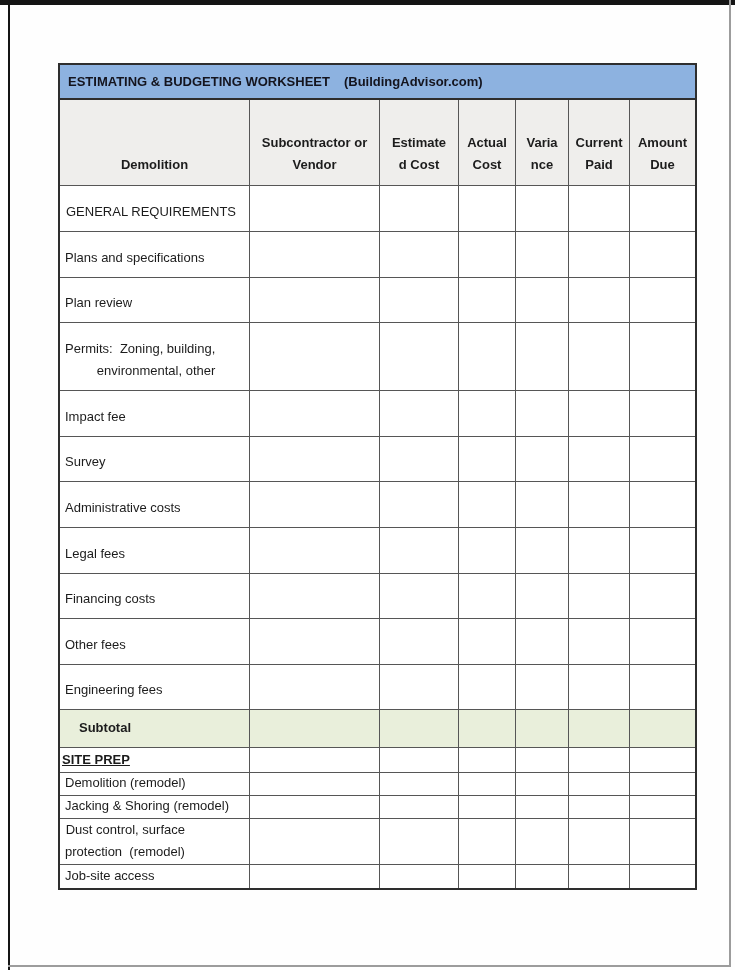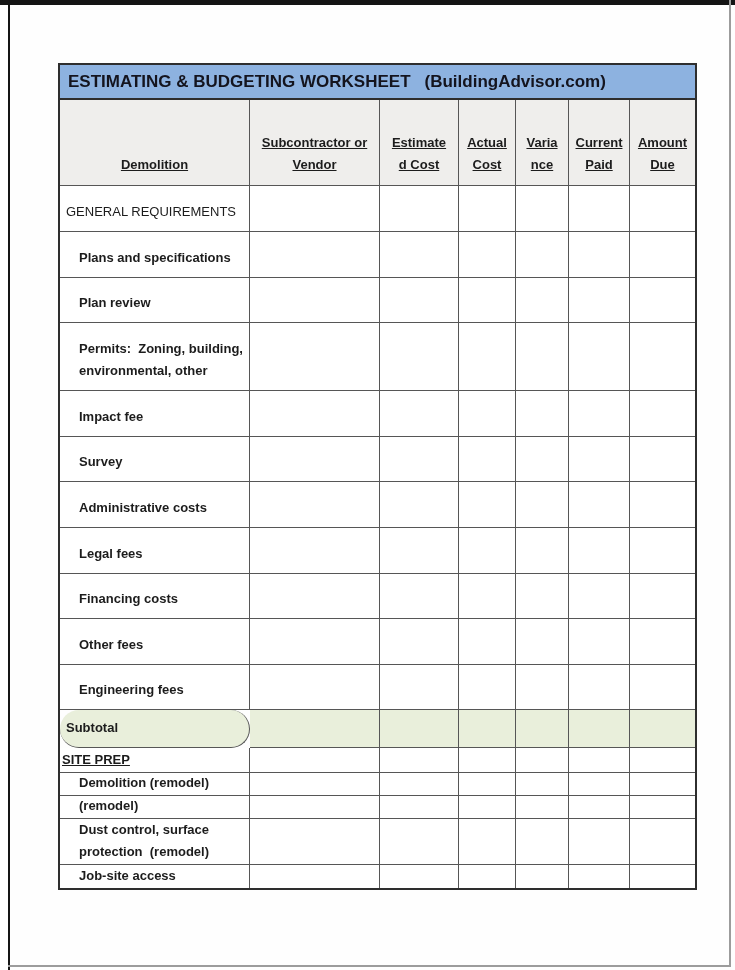--- a/index.html
+++ b/index.html
@@ -22,21 +22,21 @@
 
   .worksheet { position: absolute; left: 58px; top: 63px; width: 639px; }
 
   .title-bar {
     height: 37px;
     background: #8db2e0;
     border: 2px solid #2e2e2e;
     display: flex;
     align-items: center;
     padding-left: 8px;
-    font-size: 17px;
+    font-size: 13px;
     font-weight: bold;
     color: #14141e;
     white-space: pre;
   }
   .title-bar .source { margin-left: 14px; }
 
   .ws-table {
     border: 2px solid #2e2e2e;
     border-top: none;
     width: 639px;
@@ -47,47 +47,46 @@
   .cell {
     border-right: 1px solid #565656;
     border-bottom: 1px solid #565656;
     display: flex;
     align-items: flex-end;
     overflow: hidden;
     white-space: pre-wrap;
     font-size: 13px;
     line-height: 22px;
   }
-  .c0 { width: 190px; }
+  .c0 { width: 190px; text-align: right; }
   .c1 { width: 130px; }
   .c2 { width: 79px; }
   .c3 { width: 57px; }
   .c4 { width: 53px; }
   .c5 { width: 61px; }
   .c6 { flex: 1; border-right: none; }
 
   .header-row { height: 86px; }
   .header-row .cell {
     background: #efeeec;
     font-weight: bold;
     justify-content: center;
     text-align: center;
     padding-bottom: 9px;
-    text-decoration: underline;
   }
 
   .body .row .cell { background: #ffffff; }
   .body .row:last-child .cell { border-bottom: none; }
 
   .tall .cell  { padding-bottom: 8px; }
   .short .cell { padding-bottom: 1px; }
 
   .lbl-section      { padding-left: 6px; }
-  .lbl-item         { padding-left: 19px; font-weight: bold; }
-  .lbl-subtotal     { padding-left: 6px; font-weight: bold; border-radius: 19px; }
+  .lbl-item         { padding-left: 5px; }
+  .lbl-subtotal     { padding-left: 19px; font-weight: bold; }
   .lbl-section-bold { padding-left: 2px; font-weight: bold; text-decoration: underline; }
 
   .subtotal-row .cell { background: #e9efdb !important; }
 </style>
 </head>
 <body>
 
 <div class="page">
   <div class="edge-top"></div>
   <div class="edge-left"></div>

